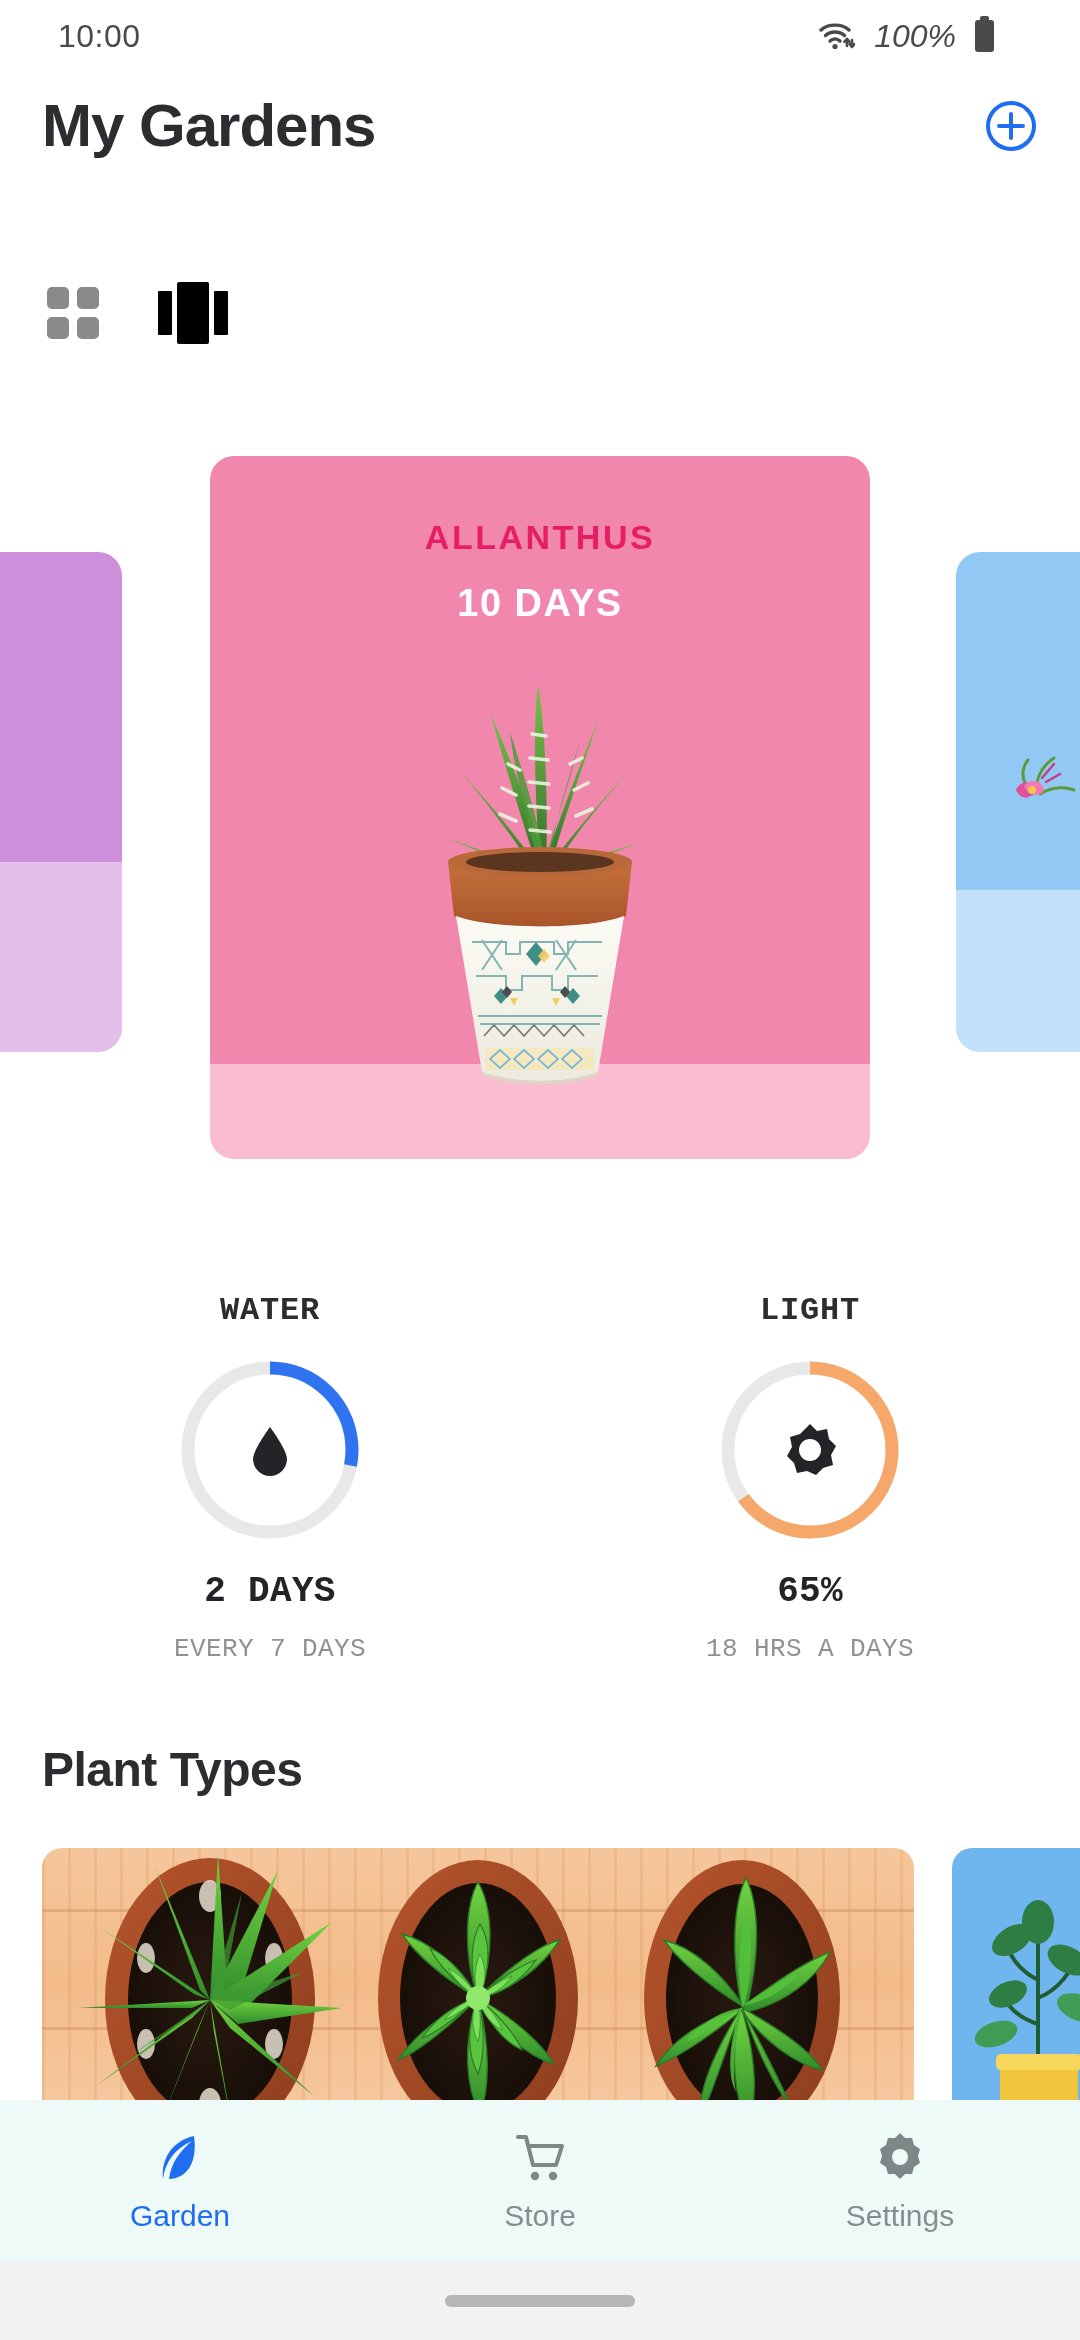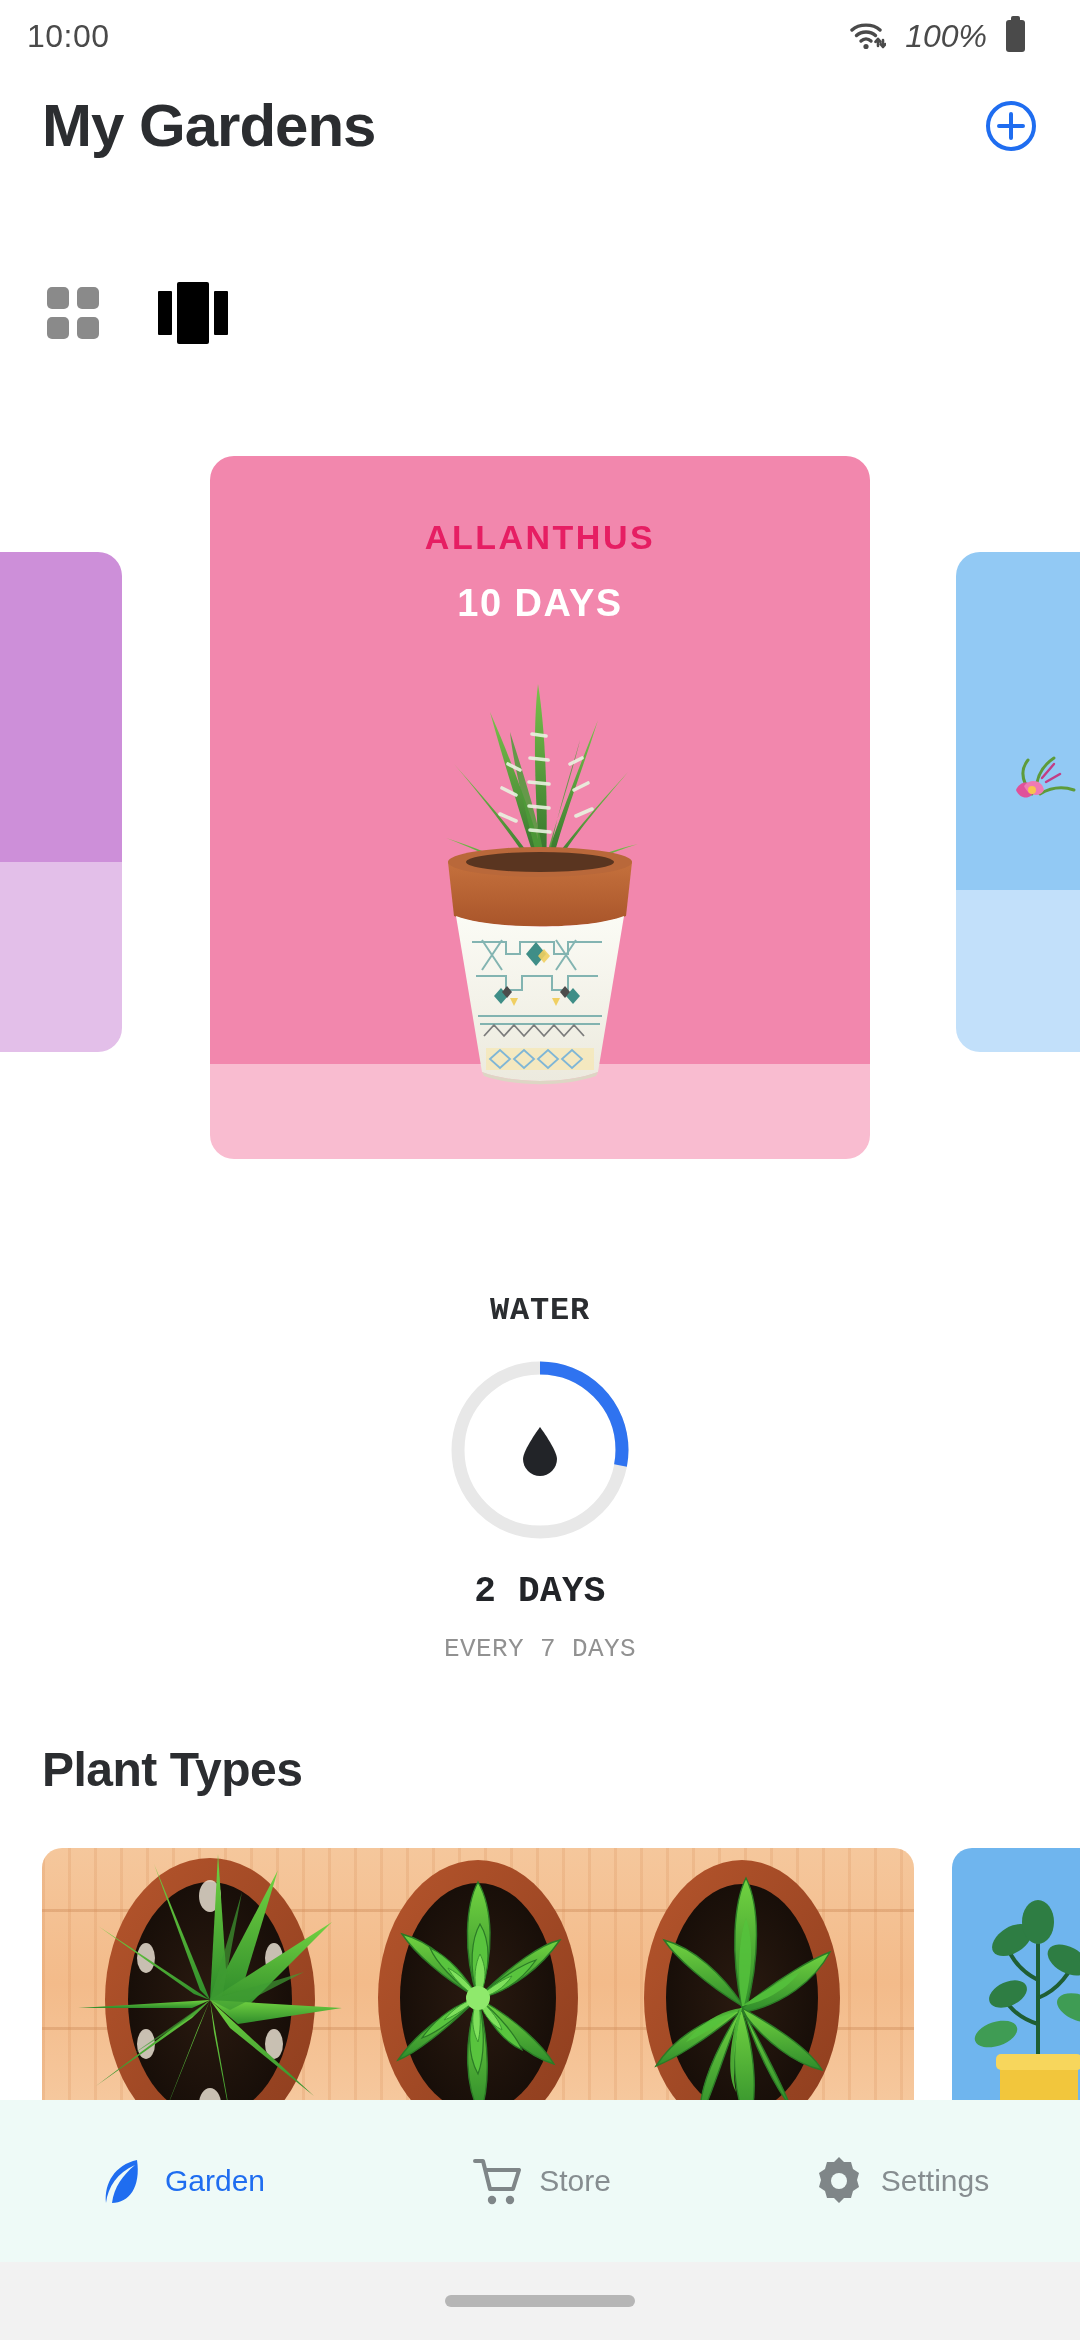--- a/index.html
+++ b/index.html
@@ -13,21 +13,21 @@
     font-family: "Liberation Sans", sans-serif;
     -webkit-font-smoothing: antialiased;
   }
 
   
   .status-bar {
     position: absolute; top: 0; left: 0;
     width: 1052px; height: 72px;
     display: flex; align-items: center;
     justify-content: space-between;
-    padding: 0 27px;
+    padding: 0 58px;
     box-sizing: border-box;
   }
   .status-time {
     font-size: 32px; color: #4a4a4a;
     letter-spacing: 0.5px;
     font-family: "Liberation Sans", sans-serif;
   }
   .status-right {
     display: flex; align-items: center; gap: 19px; font-style: italic;
   }
@@ -209,21 +209,21 @@
   }
 
   
   .bottom-nav {
     position: absolute; bottom: 78px; left: 0;
     width: 1080px; height: 162px;
     background: #eefaf7;
     display: flex; align-items: center;
   }
   .nav-item {
-    flex: 1; display: flex; flex-direction: row;
+    flex: 1; display: flex; flex-direction: column;
     align-items: center; justify-content: center; gap: 14px;
     cursor: pointer; height: 100%;
   }
   .nav-label { font-size: 30px; color: #868d90; }
   .nav-item.active .nav-label { color: #1f6df0; }
 
   .gesture-area {
     position: absolute; bottom: 0; left: 0;
     width: 1080px; height: 78px;
     background: #f2f2f2;
@@ -415,20 +415,37 @@
       <div class="ring-center">
         <svg width="40" height="52" viewBox="0 0 40 52">
           <path d="M20 3 C20 3, 37 26, 37 35 A17 17 0 0 1 3 35 C3 26, 20 3, 20 3 Z" fill="#222428"></path>
         </svg>
       </div>
     </div>
     <div class="stat-value">2 DAYS</div>
     <div class="stat-sub">EVERY 7 DAYS</div>
   </div>
 
+  <div class="stat-col">
+    <div class="stat-label">LIGHT</div>
+    <div class="ring-wrap">
+      <svg width="186" height="186" viewBox="0 0 186 186">
+        <circle cx="93" cy="93" r="82" fill="none" stroke="#e8e8e8" stroke-width="13"></circle>
+        <circle cx="93" cy="93" r="82" fill="none" stroke="#f6a86a" stroke-width="13" stroke-dasharray="334.8 180.5" transform="rotate(-90 93 93)"></circle>
+      </svg>
+      <div class="ring-center">
+        <svg width="54" height="54" viewBox="0 0 54 54">
+          <path d="M27 1 L34 8 L44 6 L46 16 L53 23 L48 32 L50 42 L40 45 L33 52 L24 48 L14 50 L11 40 L4 33 L9 24 L7 14 L17 11 Z" fill="#222428"></path>
+          <circle cx="27" cy="27" r="11" fill="#ffffff"></circle>
+        </svg>
+      </div>
+    </div>
+    <div class="stat-value">65%</div>
+    <div class="stat-sub">18 HRS A DAYS</div>
+  </div>
 </div>
 
 <div class="section-title">Plant Types</div>
 
 <div class="types-row">
   <div class="type-card type-card-main">
     <div class="wood-bg"></div>
     <svg width="872" height="300" viewBox="0 0 872 300" style="position:absolute;inset:0">
       <defs>
         <radialGradient id="soil" cx="0.5" cy="0.5" r="0.6">

